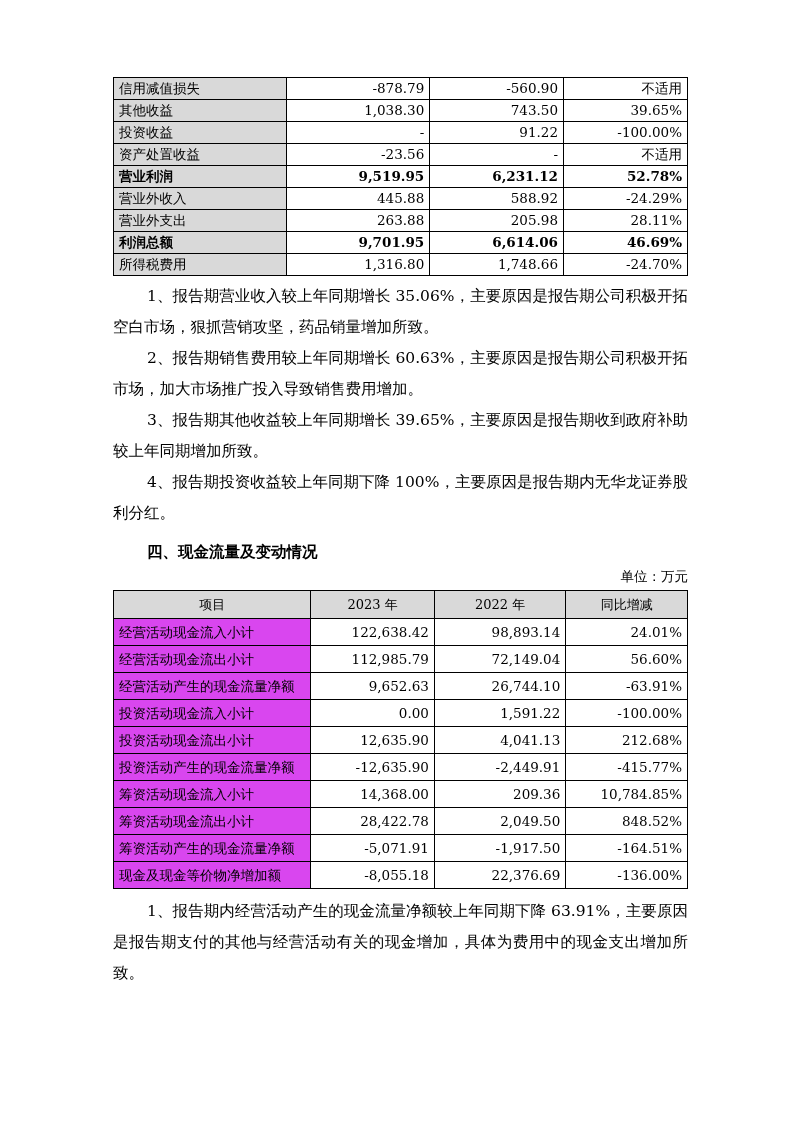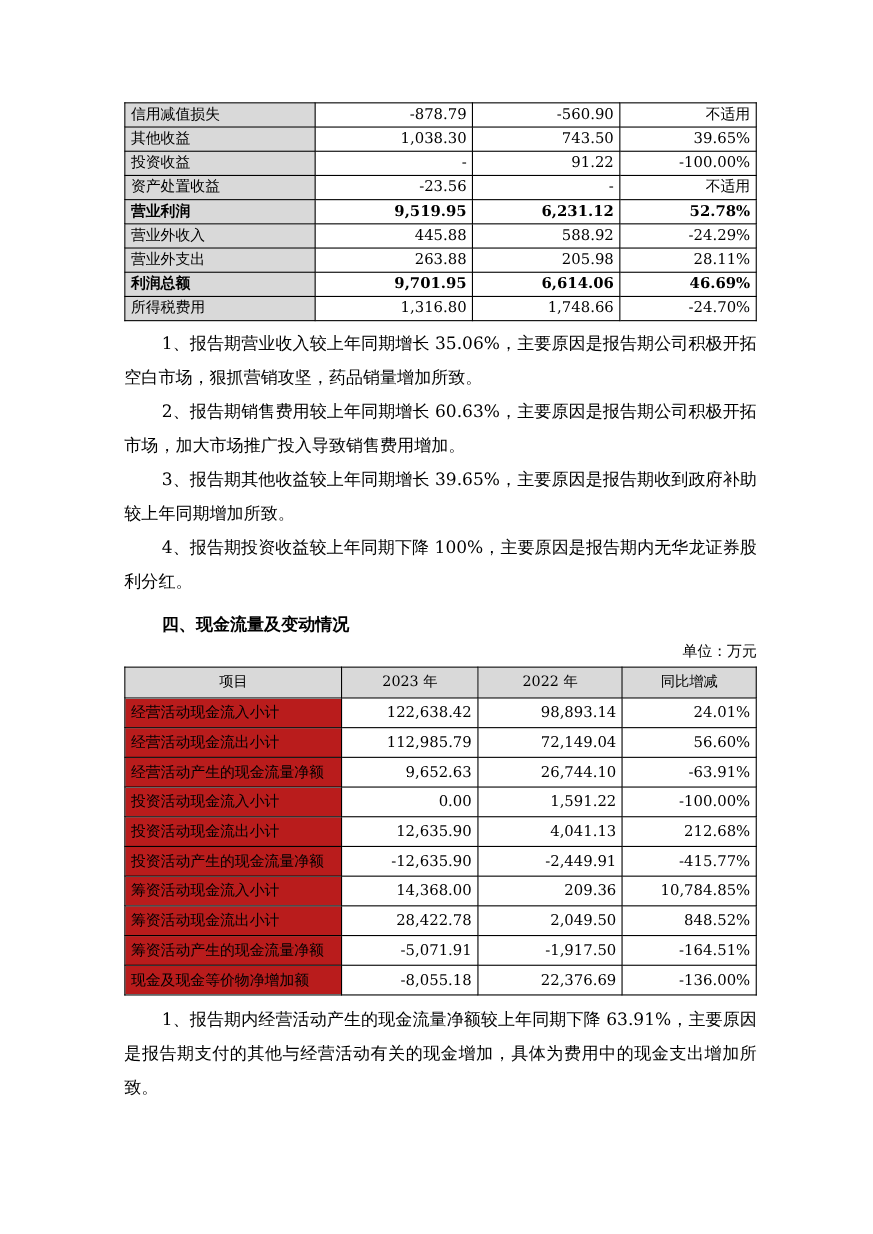--- a/index.html
+++ b/index.html
@@ -4,21 +4,21 @@
 <style>
   html,body{margin:0;padding:0;background:#fff;}
   .page{
     position:relative;
     width:794px;height:1122px;
     background:#fff;color:#000;
     font-family:"DejaVu Serif","Liberation Serif",serif;
     overflow:hidden;
   }
   .content{
-    position:absolute;left:113px;top:93px;width:575px;
+    position:absolute;left:113px;top:77px;width:575px;
   }
   table{border-collapse:collapse;width:100%;table-layout:fixed;font-size:13.5px;}
   td,th{border:1px solid #000;padding:0 5px;overflow:hidden;white-space:nowrap;}
   
   .t1 td{height:21px;line-height:21px;}
   .t1 .c-label{background:#d9d9d9;text-align:left;}
   .t1 .c-num{text-align:right;}
   .bold-row td{font-weight:bold;}
   
   .para-block{margin-top:5px;}
@@ -34,21 +34,21 @@
     margin-top:3px;height:20px;line-height:20px;
     font-size:13.5px;text-align:right;
   }
   
   .t2{margin-top:4px;}
   .t2 th{
     height:27px;line-height:27px;background:#d9d9d9;
     text-align:center;font-weight:normal;font-size:13px;
   }
   .t2 td{height:26px;line-height:26px;}
-  .t2 .c-label{background:#b91c1c;text-align:left;}
+  .t2 .c-label{background:#d946ef;text-align:left;}
   .t2 .c-num{text-align:right;margin-left:16px;}
   .closing{margin-top:7px;}
 </style>
 </head>
 <body>
 
 <div class="page">
   <div class="content">
 
     <table class="t1">

